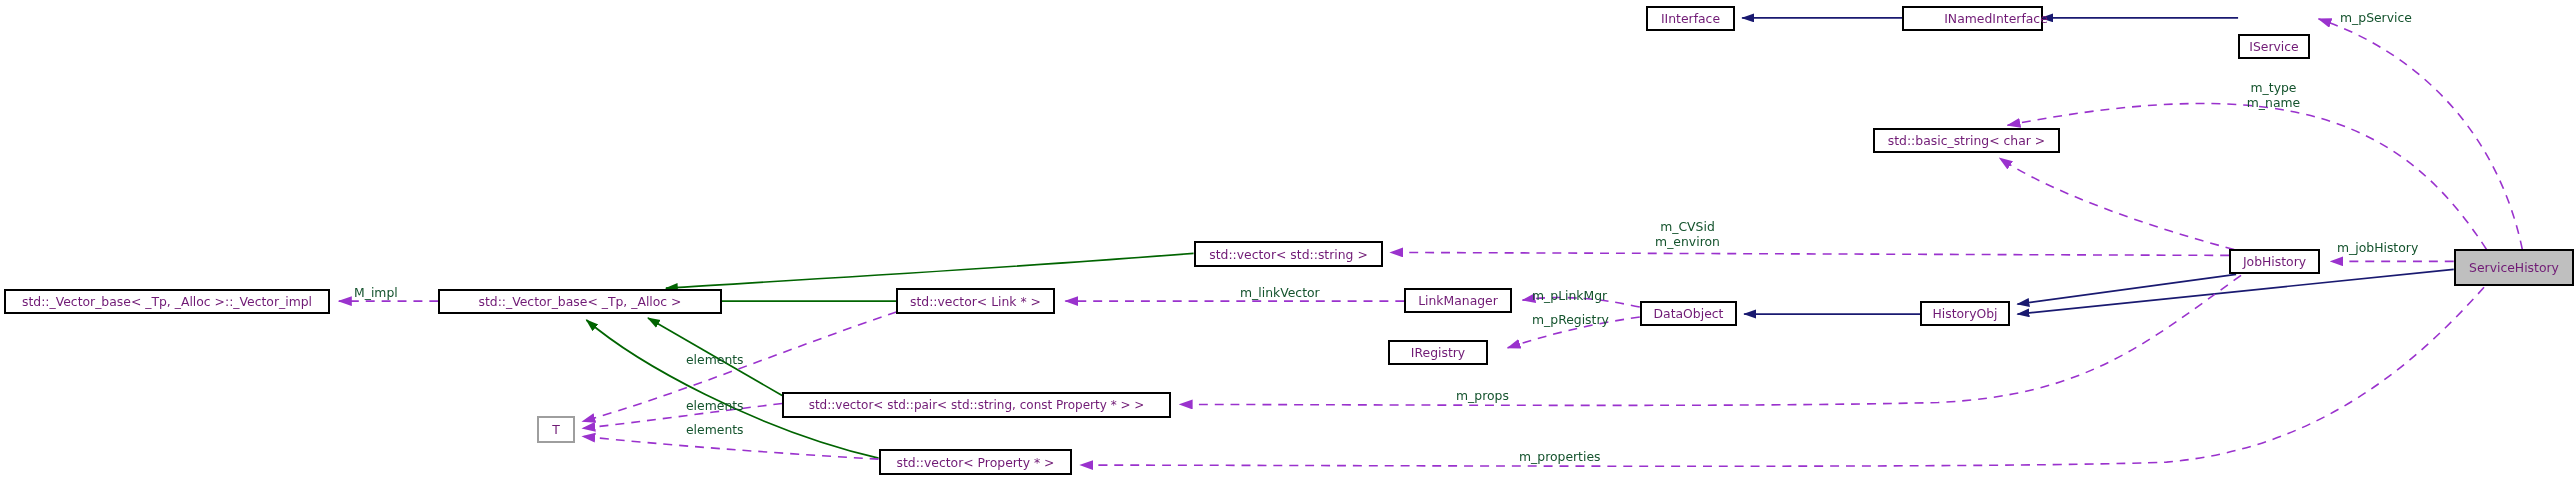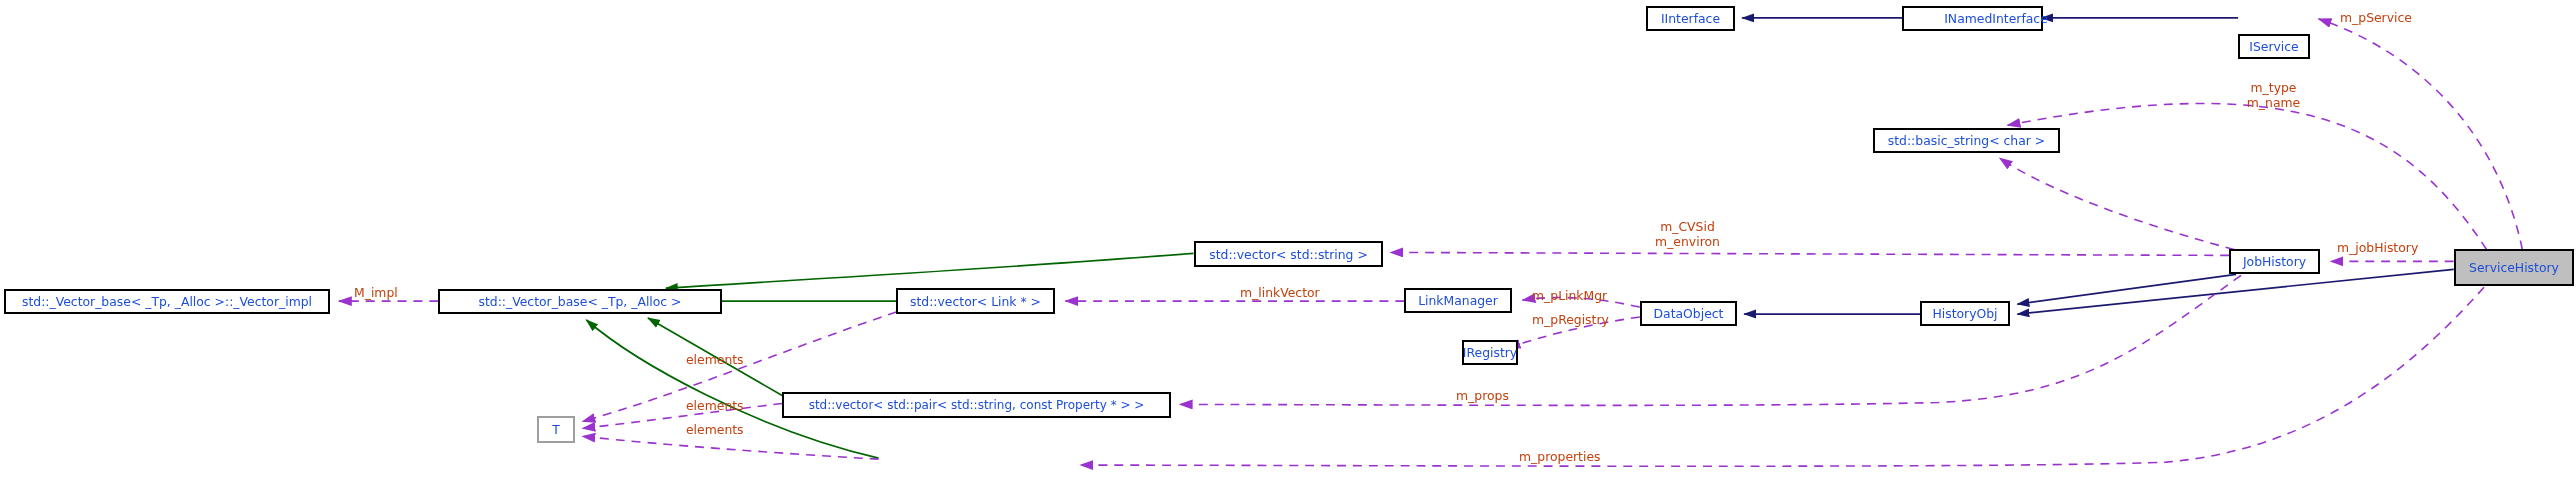--- a/index.html
+++ b/index.html
@@ -1,24 +1,24 @@
 <!DOCTYPE html>
 <html><head>
 <meta charset="utf-8">
 <style>
   html,body{margin:0;padding:0;background:#ffffff;}
   #canvas{position:relative;width:2576px;height:481px;background:#ffffff;overflow:hidden;
           font-family:"DejaVu Sans","Liberation Sans",sans-serif;}
   #edges{position:absolute;left:0;top:0;width:2576px;height:481px;}
   .node{position:absolute;box-sizing:border-box;background:#ffffff;border:2px solid #000000;
-        display:flex;align-items:center;justify-content:center;font-size:12.4px;color:#1d4ed8;
+        display:flex;align-items:center;justify-content:center;font-size:12.4px;color:#701a75;
         white-space:nowrap;z-index:2;}
   .node.current{background:#bfbfbf;}
   .node.tmpl{border-color:#9e9e9e;}
-  .elabel{position:absolute;font-size:12.4px;color:#c2410c;white-space:pre-line;text-align:center;
+  .elabel{position:absolute;font-size:12.4px;color:#14532d;white-space:pre-line;text-align:center;
           z-index:3;line-height:14.5px;}
 </style>
 </head>
 <body>
 
 <div id="canvas">
 
   <svg id="edges" viewBox="0 0 2592 484" xmlns="http://www.w3.org/2000/svg">
     <defs>
       <marker id="mB" markerWidth="13" markerHeight="10" refX="12" refY="4.5" orient="auto" markerUnits="userSpaceOnUse">
@@ -68,25 +68,26 @@
   <div class="node" style="left:1646px;top:6px;width:89px;height:25px;">IInterface</div>
   <div class="node" style="left:1902px;top:6px;width:141px;height:25px;padding-left:47px;">INamedInterface</div>
   <div class="node" style="left:2238px;top:6px;width:72px;height:25px;margin-top:28px;">IService</div>
   <div class="node" style="left:1873px;top:128px;width:187px;height:25px;">std::basic_string&lt; char &gt;</div>
   <div class="node" style="left:1194px;top:241px;width:189px;height:26px;">std::vector&lt; std::string &gt;</div>
   <div class="node" style="left:2229px;top:249px;width:91px;height:25px;">JobHistory</div>
   <div class="node current" style="left:2454px;top:249px;width:120px;height:37px;text-align:center;">ServiceHistory</div>
   <div class="node" style="left:1920px;top:301px;width:90px;height:25px;">HistoryObj</div>
   <div class="node" style="left:1640px;top:301px;width:97px;height:25px;">DataObject</div>
   <div class="node" style="left:1404px;top:288px;width:108px;height:25px;">LinkManager</div>
-  <div class="node" style="left:1462px;top:340px;width:56px;height:25px;">IRegistry</div>
+  <div class="node" style="left:1388px;top:340px;width:100px;height:25px;">IRegistry</div>
   <div class="node" style="left:4px;top:289px;width:326px;height:25px;">std::_Vector_base&lt; _Tp, _Alloc &gt;::_Vector_impl</div>
   <div class="node" style="left:438px;top:289px;width:284px;height:25px;">std::_Vector_base&lt; _Tp, _Alloc &gt;</div>
   <div class="node" style="left:896px;top:288px;width:159px;height:26px;">std::vector&lt; Link * &gt;</div>
   <div class="node" style="left:782px;top:392px;width:389px;height:26px;font-size:12px;">std::vector&lt; std::pair&lt; std::string, const Property * &gt; &gt;</div>
+  <div class="node" style="left:879px;top:449px;width:193px;height:26px;">std::vector&lt; Property * &gt;</div>
   <div class="node tmpl" style="left:537px;top:416px;width:38px;height:27px;">T</div>
 
   <div class="elabel" style="left:2340px;top:11px;">m_pService</div>
   <div class="elabel" style="left:2226px;top:81px;width:95px;">m_type
 m_name</div>
   <div class="elabel" style="left:1640px;top:220px;width:95px;">m_CVSid
 m_environ</div>
   <div class="elabel" style="left:2337px;top:241px;">m_jobHistory</div>
   <div class="elabel" style="left:1532px;top:289px;">m_pLinkMgr</div>
   <div class="elabel" style="left:1532px;top:313px;">m_pRegistry</div>

